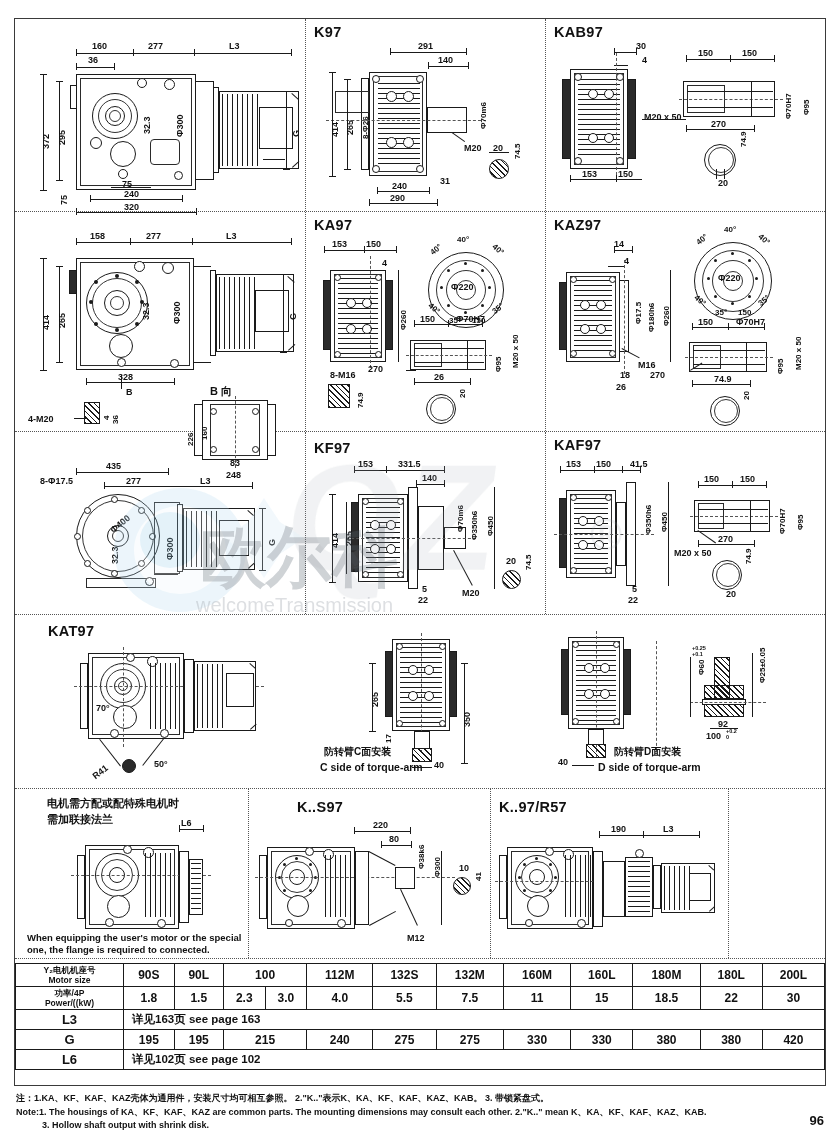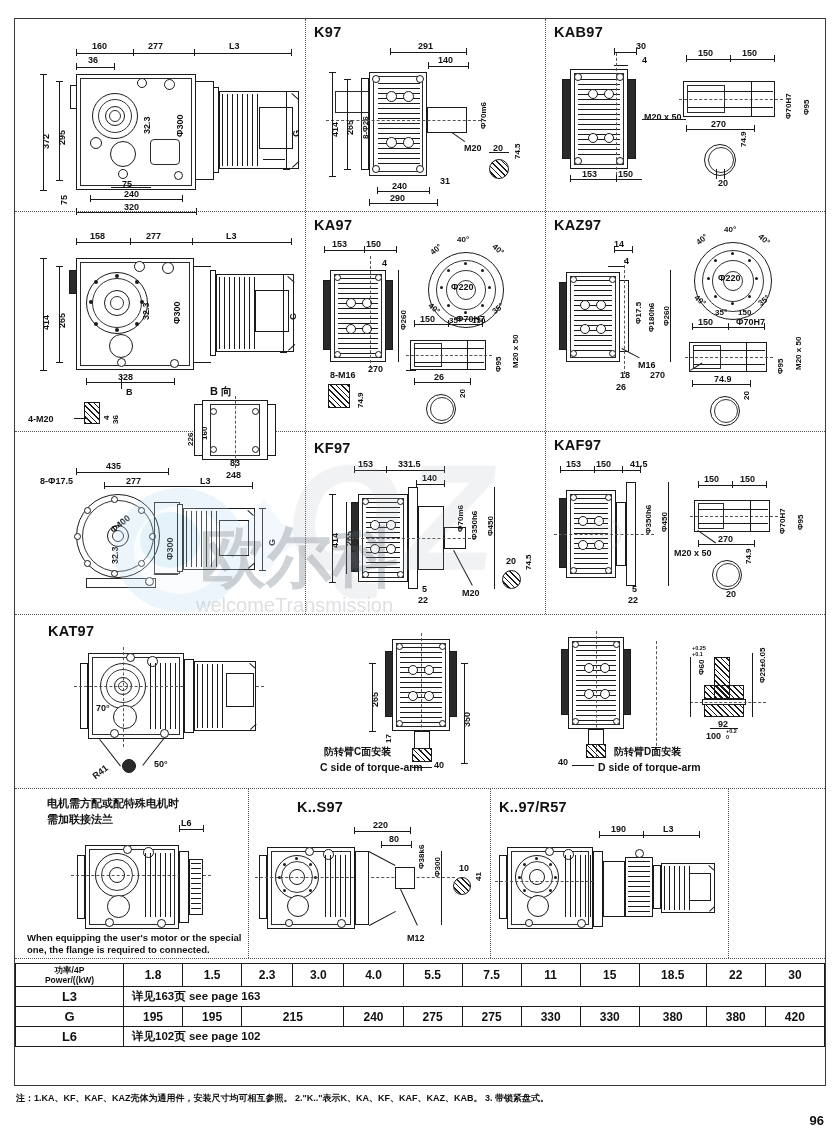--- a/index.html
+++ b/index.html
@@ -1135,20 +1135,37 @@
         <text x="200" y="150" font-family="Liberation Sans, sans-serif" font-size="66" font-weight="bold" fill="#5a6672">欧尔科</text>
       </g>
       <g opacity="0.42">
         <text x="196" y="182" font-family="Liberation Sans, sans-serif" font-size="20" font-weight="normal" fill="#6a7480">welcomeTransmission</text>
       </g>
     </svg>
   </div>
 
   <table class="spec-table">
     <tbody>
+      <tr>
+        <td class="hdrcell">
+          <div>Y₂电机机座号</div>
+          <div>Motor size</div>
+        </td>
+        <td class="valcell">90S</td>
+        <td class="valcell">90L</td>
+        <td class="valcell" colspan="2">100</td>
+        <td class="valcell">112M</td>
+        <td class="valcell">132S</td>
+        <td class="valcell">132M</td>
+        <td class="valcell">160M</td>
+        <td class="valcell">160L</td>
+        <td class="valcell">180M</td>
+        <td class="valcell">180L</td>
+        <td class="valcell">200L</td>
+      </tr>
       <tr>
         <td class="hdrcell">
           <div>功率/4P</div>
           <div>Power/((kW)</div>
         </td>
         <td class="valcell">1.8</td>
         <td class="valcell">1.5</td>
         <td class="valcell">2.3</td>
         <td class="valcell">3.0</td>
         <td class="valcell">4.0</td>
@@ -1180,17 +1197,19 @@
       </tr>
       <tr>
         <td class="leftlabel">L6</td>
         <td class="pagecell" colspan="12">详见102页  see page 102</td>
       </tr>
     </tbody>
   </table>
 
   <div class="notes">
     <div>注：1.KA、KF、KAF、KAZ壳体为通用件，安装尺寸均可相互参照。    2."K.."表示K、KA、KF、KAF、KAZ、KAB。    3. 带锁紧盘式。</div>
+    <div class="ln2">Note:1. The housings of KA、KF、KAF、KAZ are common parts. The mounting dimensions may consult each other.  2."K.." mean K、KA、KF、KAF、KAZ、KAB.</div>
+    <div class="ln3">3. Hollow shaft output with shrink disk.</div>
   </div>
 
   <div class="pageno">96</div>
 
 </div>
 
 </body></html>

